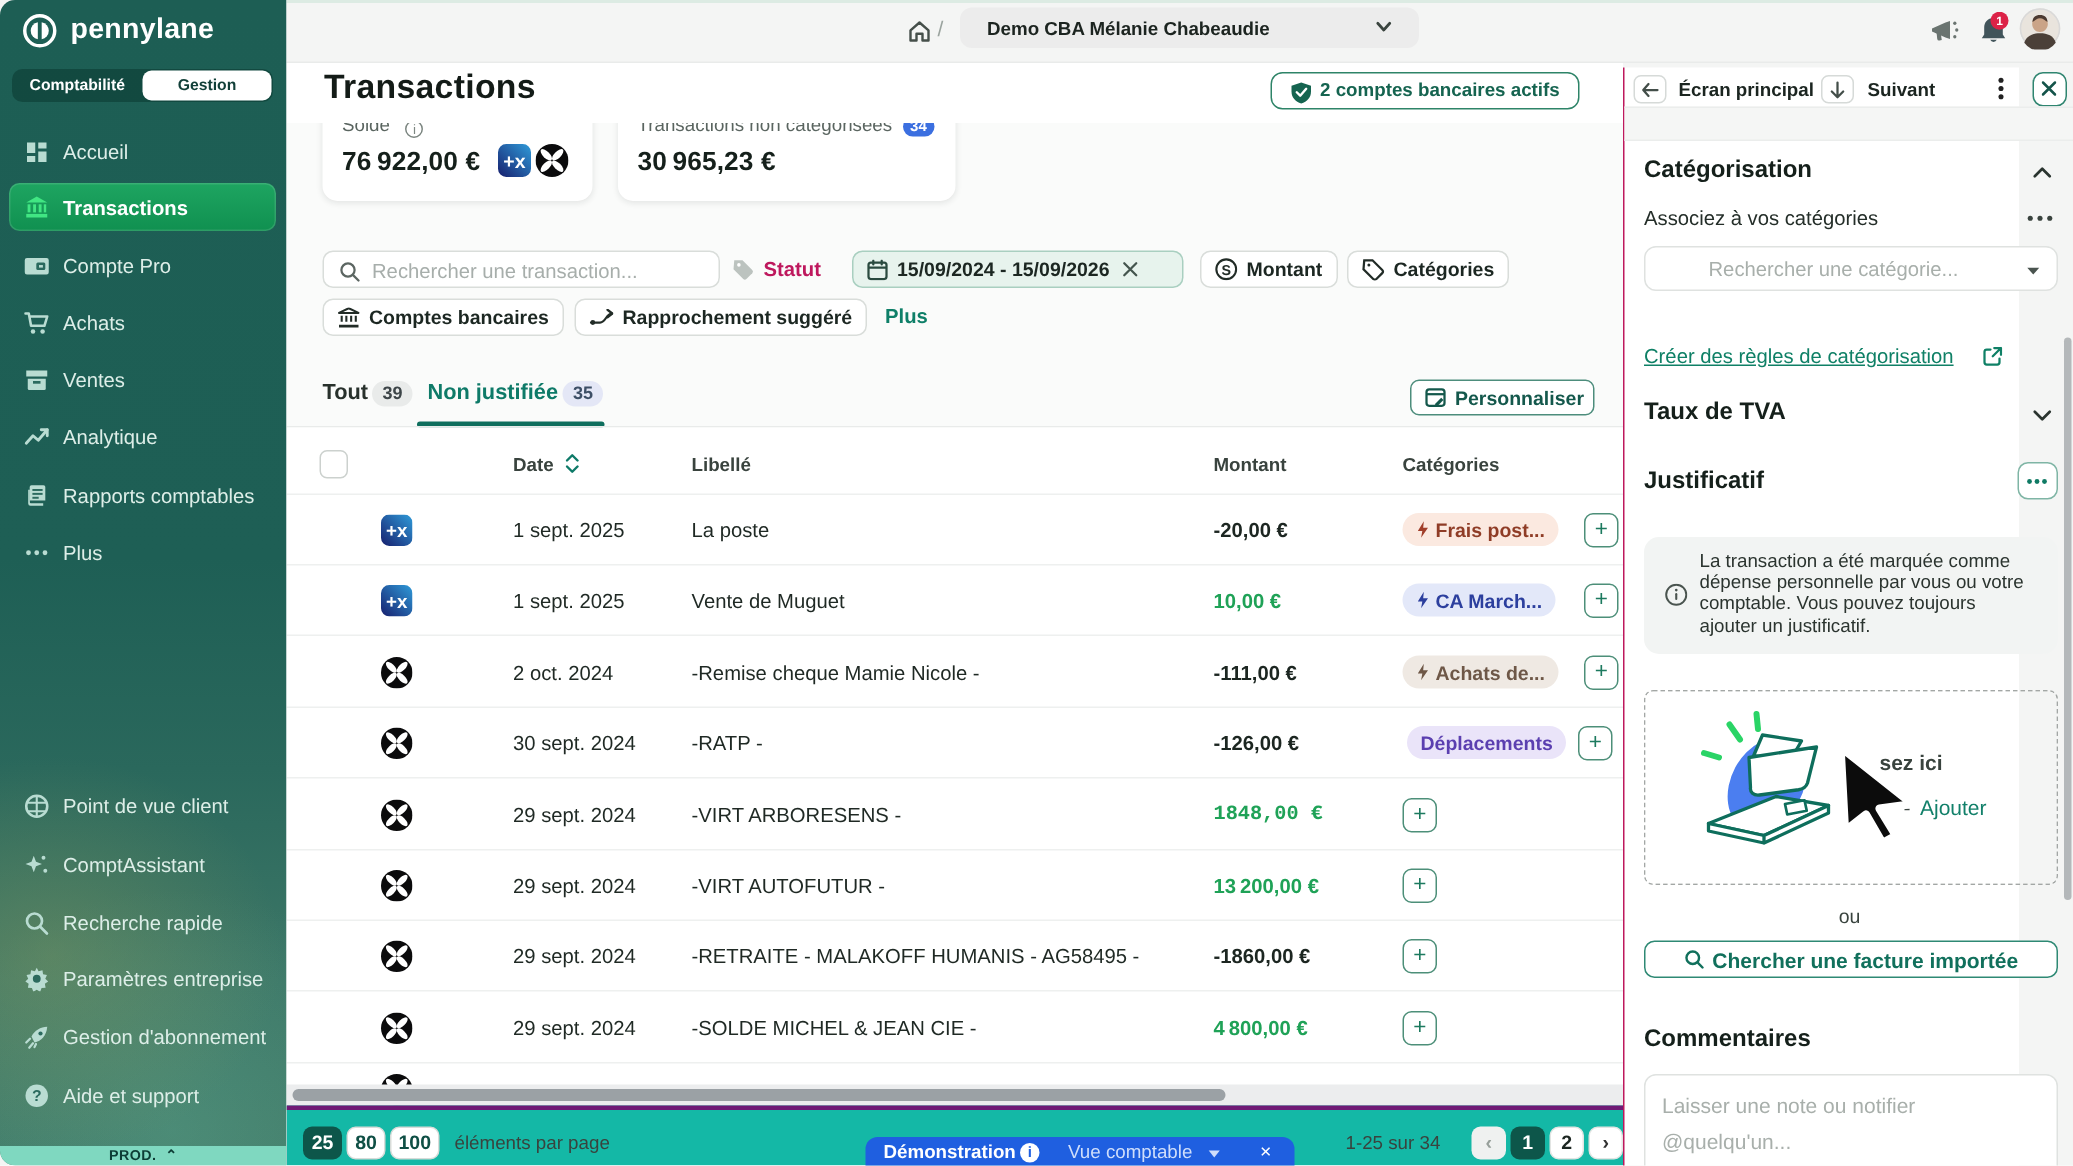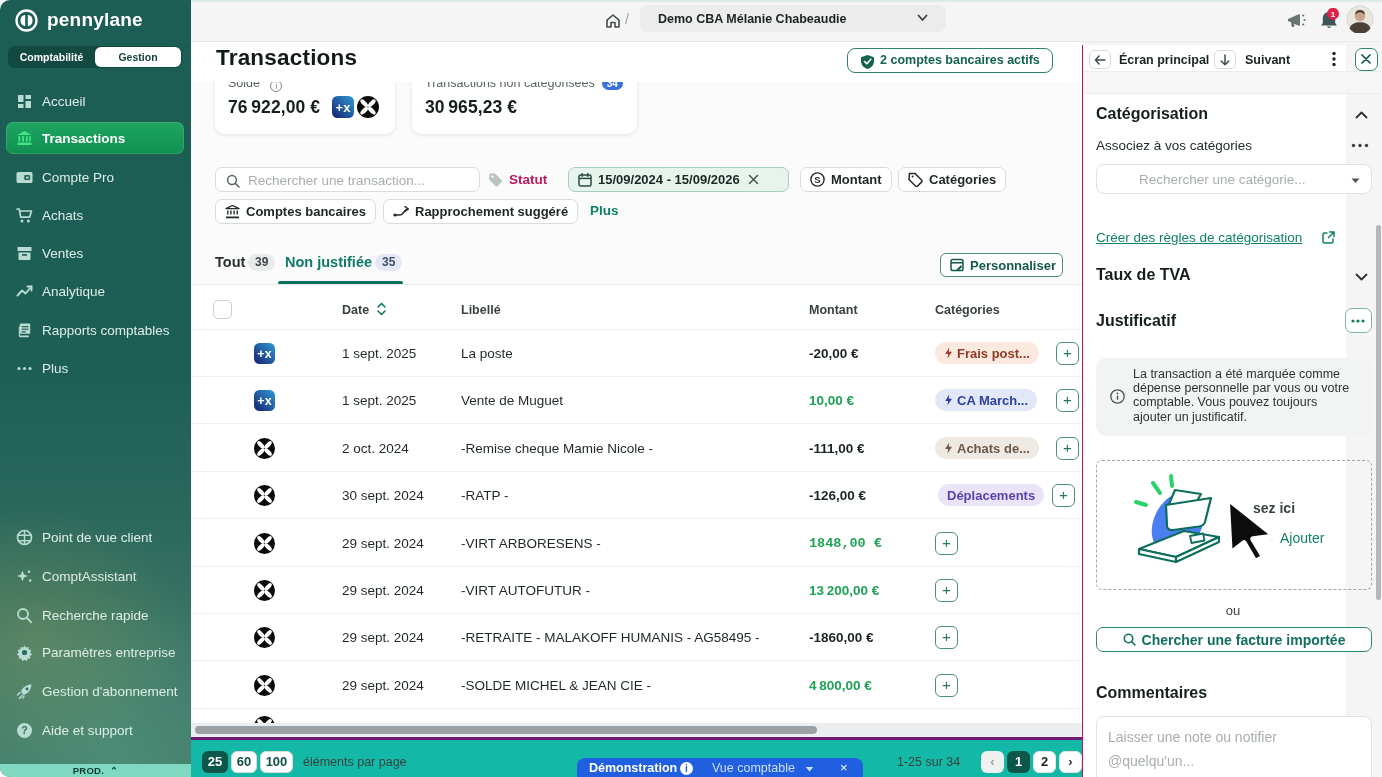--- a/index.html
+++ b/index.html
@@ -473,21 +473,21 @@
     <svg class="abs" style="left:63px;top:7px" width="21" height="21" viewBox="0 0 21 21">
         <use href="#icx"></use>
       </svg>
   </div>
 
   <div class="abs" style="left:0;top:681px;width:891px;height:14px;background:#ecedee;"></div>
   <div class="abs" style="left:4px;top:684px;width:622px;height:8px;background:#9ba1a5;border-radius:4px;"></div>
 
   <div class="abs" style="left:0;top:695px;width:891px;height:40px;background:#14b8a6;border-top:3px solid #701a75;">
     <div class="pgbtn" style="left:11px;top:11px;width:26px;height:22px;background:#0d564a;color:#fff;line-height:22px;">25</div>
-    <div class="pgbtn" style="left:40px;top:11px;width:26px;height:22px;background:#fff;border:1px solid #d8dcd9;color:#0f4f45;line-height:20px;">60</div>
+    <div class="pgbtn" style="left:40px;top:11px;width:26px;height:22px;background:#fff;border:1px solid #d8dcd9;color:#0f4f45;line-height:20px;">80</div>
     <div class="pgbtn" style="left:69px;top:11px;width:33px;height:22px;background:#fff;border:1px solid #d8dcd9;color:#0f4f45;line-height:20px;">100</div>
     <span class="abs" style="left:112px;top:15px;font-size:12.5px;color:#39433e;">éléments par page</span>
     <span class="abs" style="left:706px;top:15px;font-size:12.5px;color:#39433e;">1-25 sur 34</span>
     <div class="pgbtn" style="left:790px;top:11px;width:23px;height:22px;background:#eff1f0;color:#97a09b;line-height:21px;">‹</div>
     <div class="pgbtn" style="left:816px;top:11px;width:23px;height:22px;background:#0d564a;color:#fff;line-height:22px;">1</div>
     <div class="pgbtn" style="left:842px;top:11px;width:23px;height:22px;background:#fff;border:1px solid #e2e5e3;color:#1c2621;line-height:20px;">2</div>
     <div class="pgbtn" style="left:868px;top:11px;width:23px;height:22px;background:#fff;border:1px solid #e2e5e3;color:#333;line-height:20px;">›</div>
   </div>
 </div>
 

